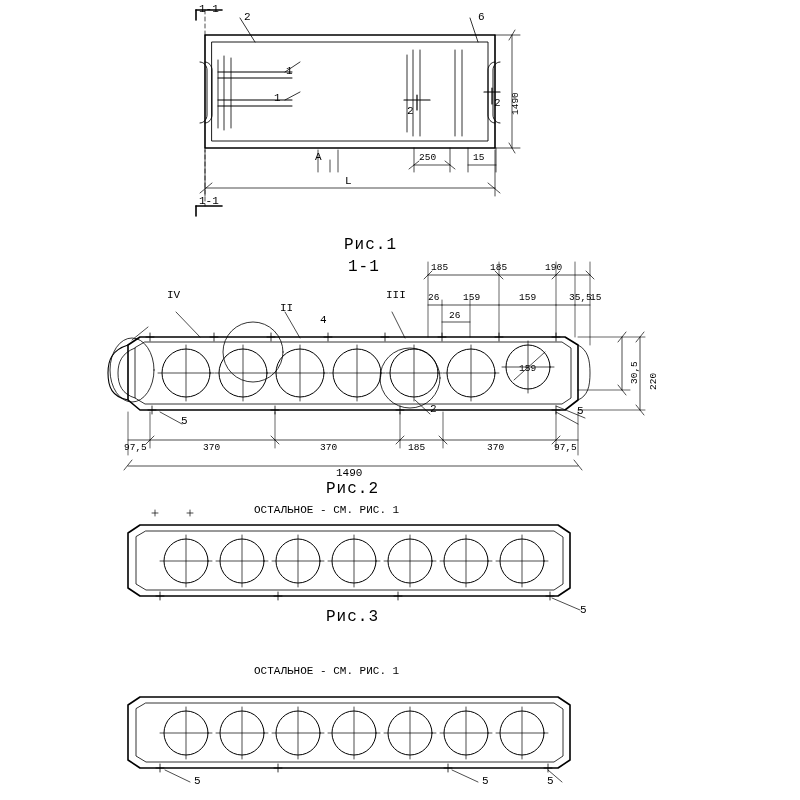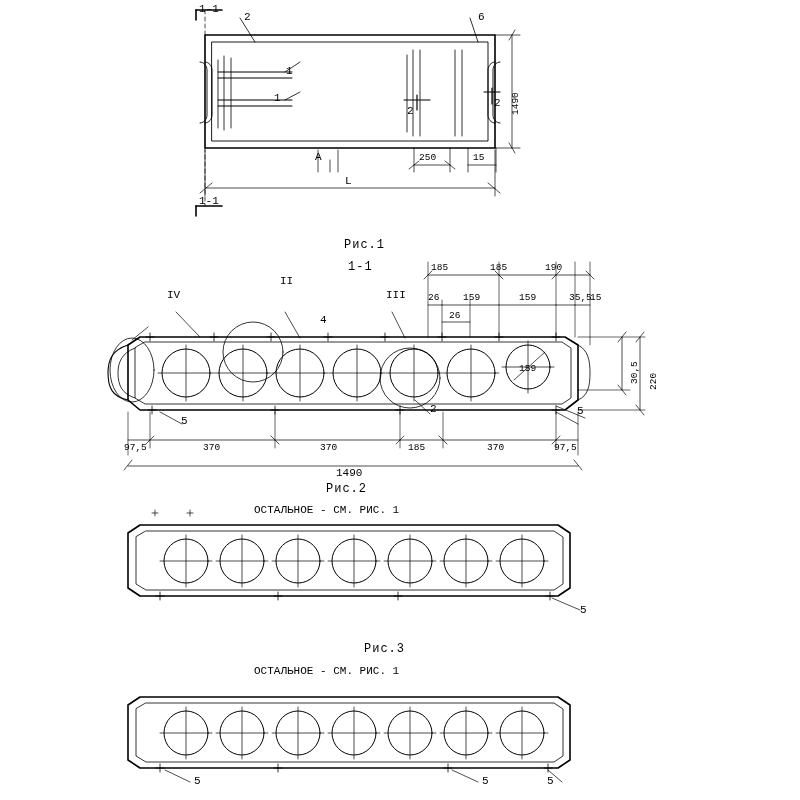--- a/index.html
+++ b/index.html
@@ -2,21 +2,21 @@
 <html><head>
 <meta charset="utf-8">
 <style>
   html,body{margin:0;padding:0;background:#ffffff;}
   body{width:800px;height:800px;position:relative;overflow:hidden;
        font-family:"Liberation Mono", monospace;color:#000;}
   #sheet{position:absolute;left:0;top:0;width:800px;height:800px;}
   .lbl{position:absolute;font-family:"Liberation Mono", monospace;
        font-size:11px;line-height:11px;white-space:nowrap;color:#000;}
   .lbl.s{font-size:9.5px;}
-  .lbl.b{font-size:12px;letter-spacing:1px;}
+  .lbl.b{font-size:16px;letter-spacing:1px;}
   .lbl.rot{transform:rotate(-90deg);transform-origin:0 0;}
 </style>
 </head>
 <body>
 
 <svg id="sheet" viewBox="0 0 800 800" xmlns="http://www.w3.org/2000/svg">
 
   <g fill="none" stroke="#000" stroke-width="1" stroke-linecap="round" stroke-linejoin="round">
 
     <g>
@@ -242,21 +242,21 @@
 <div class="lbl s" style="left:419px;top:152px;">250</div>
 <div class="lbl s" style="left:473px;top:152px;">15</div>
 <div class="lbl" style="left:315px;top:152px;">A</div>
 <div class="lbl" style="left:345px;top:176px;">L</div>
 <div class="lbl" style="left:199px;top:196px;">1-1</div>
 
 <div class="lbl b" style="left:344px;top:240px;">Рис.1</div>
 <div class="lbl b" style="left:348px;top:262px;">1-1</div>
 
 <div class="lbl" style="left:167px;top:290px;">IV</div>
-<div class="lbl" style="left:280px;top:276px;text-align:right;">II</div>
+<div class="lbl" style="left:280px;top:303px;text-align:right;">II</div>
 <div class="lbl" style="left:386px;top:290px;">III</div>
 <div class="lbl" style="left:320px;top:315px;">4</div>
 <div class="lbl" style="left:181px;top:416px;">5</div>
 <div class="lbl" style="left:577px;top:406px;">5</div>
 <div class="lbl" style="left:430px;top:404px;">2</div>
 <div class="lbl s" style="left:519px;top:363px;">159</div>
 
 <div class="lbl s" style="left:431px;top:262px;">185</div>
 <div class="lbl s" style="left:490px;top:262px;">185</div>
 <div class="lbl s" style="left:545px;top:262px;">190</div>
@@ -276,18 +276,18 @@
 <div class="lbl s" style="left:320px;top:442px;">370</div>
 <div class="lbl s" style="left:408px;top:442px;">185</div>
 <div class="lbl s" style="left:487px;top:442px;">370</div>
 <div class="lbl s" style="left:554px;top:442px;">97,5</div>
 <div class="lbl" style="left:336px;top:468px;">1490</div>
 
 <div class="lbl b" style="left:326px;top:484px;">Рис.2</div>
 <div class="lbl" style="left:254px;top:505px;">ОСТАЛЬНОЕ - СМ. РИС. 1</div>
 
 <div class="lbl" style="left:580px;top:605px;">5</div>
-<div class="lbl b" style="left:326px;top:644px;margin-left:38px;">Рис.3</div>
+<div class="lbl b" style="left:326px;top:612px;">Рис.3</div>
 <div class="lbl" style="left:254px;top:666px;">ОСТАЛЬНОЕ - СМ. РИС. 1</div>
 
 <div class="lbl" style="left:194px;top:776px;">5</div>
 <div class="lbl" style="left:482px;top:776px;">5</div>
 <div class="lbl" style="left:547px;top:776px;">5</div>
 
 </body></html>

